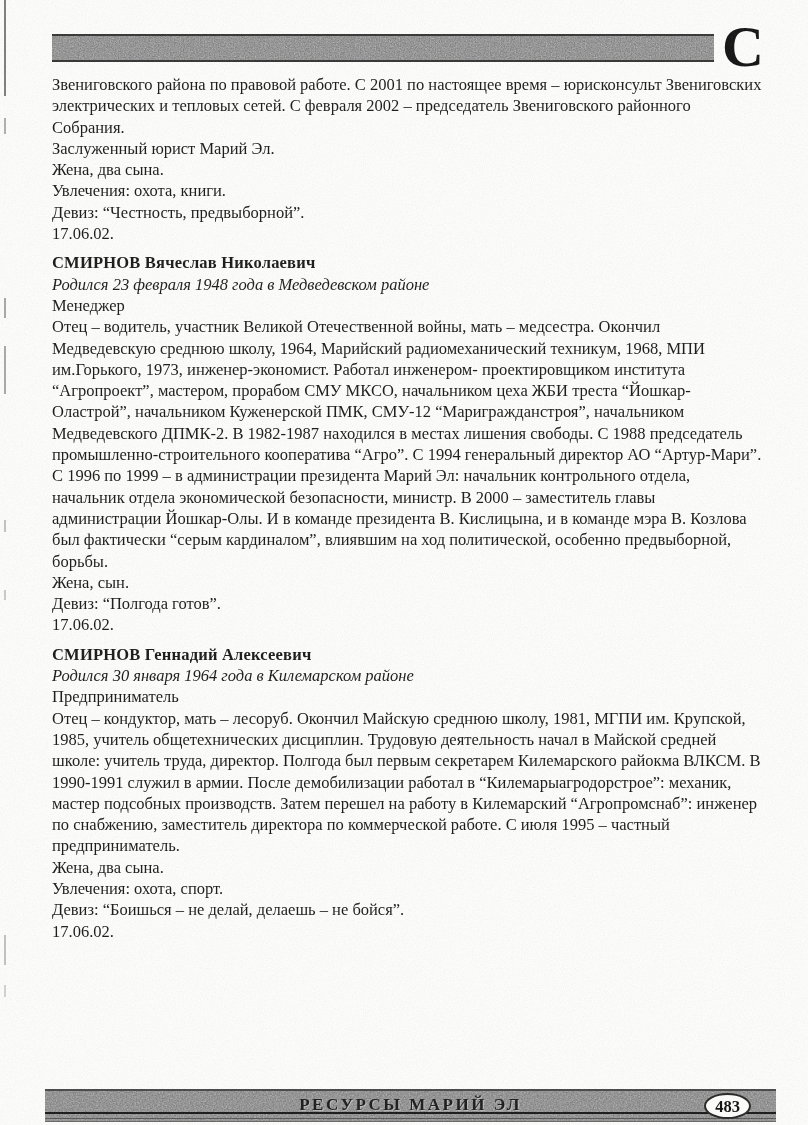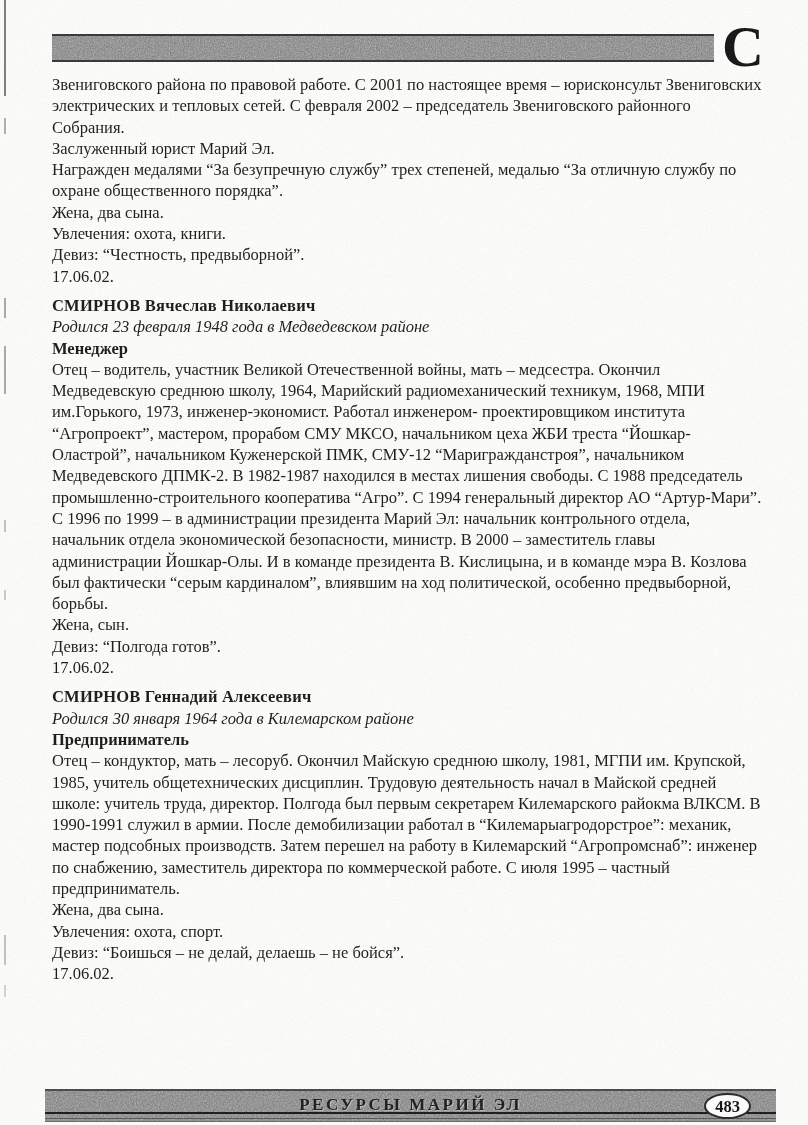--- a/index.html
+++ b/index.html
@@ -36,21 +36,21 @@
   }
   
   .content{
     position:absolute;left:52px;top:74px;width:714px;
     font-size:16.5px;line-height:21.3px;
   }
   .content p{margin:0;}
   .entry{margin-top:8px;}
   .entry-name{font-weight:700;letter-spacing:.2px;}
   .entry-birth{font-style:italic;}
-  .entry-occupation{font-weight:700;}
+  .entry-occupation{font-weight:400;}
   
   .botbar{
     position:absolute;left:45px;top:1081px;width:731px;height:33px;
     background:#b2b2b2;
     border-top:2px solid #4a4a4a;border-bottom:1px solid #6a6a6a;
     box-sizing:border-box;
     margin-top:8px;
   }
   .footer-title{
     position:absolute;left:0;right:0;top:4px;
@@ -93,21 +93,20 @@
       <rect width="100%" height="100%" filter="url(#grain1)"></rect>
     </svg>
   </div>
   <div class="section-letter">С</div>
 
   <div class="content">
 
     <section>
       <p>Звениговского района по правовой работе. С 2001 по настоящее время – юрисконсульт Звениговских электрических и тепловых сетей. С февраля 2002 – председатель Звениговского районного Собрания.</p>
       <p>Заслуженный юрист Марий Эл.</p>
-      <p>Награжден медалями “За безупречную службу” трех степеней, медалью “За отличную службу по охране общественного порядка”.</p>
       <p>Жена, два сына.</p>
       <p>Увлечения: охота, книги.</p>
       <p>Девиз: “Честность, предвыборной”.</p>
       <p>17.06.02.</p>
     </section>
 
     <section class="entry">
       <p class="entry-name">СМИРНОВ Вячеслав Николаевич</p>
       <p class="entry-birth">Родился 23 февраля 1948 года в Медведевском районе</p>
       <p class="entry-occupation">Менеджер</p>

